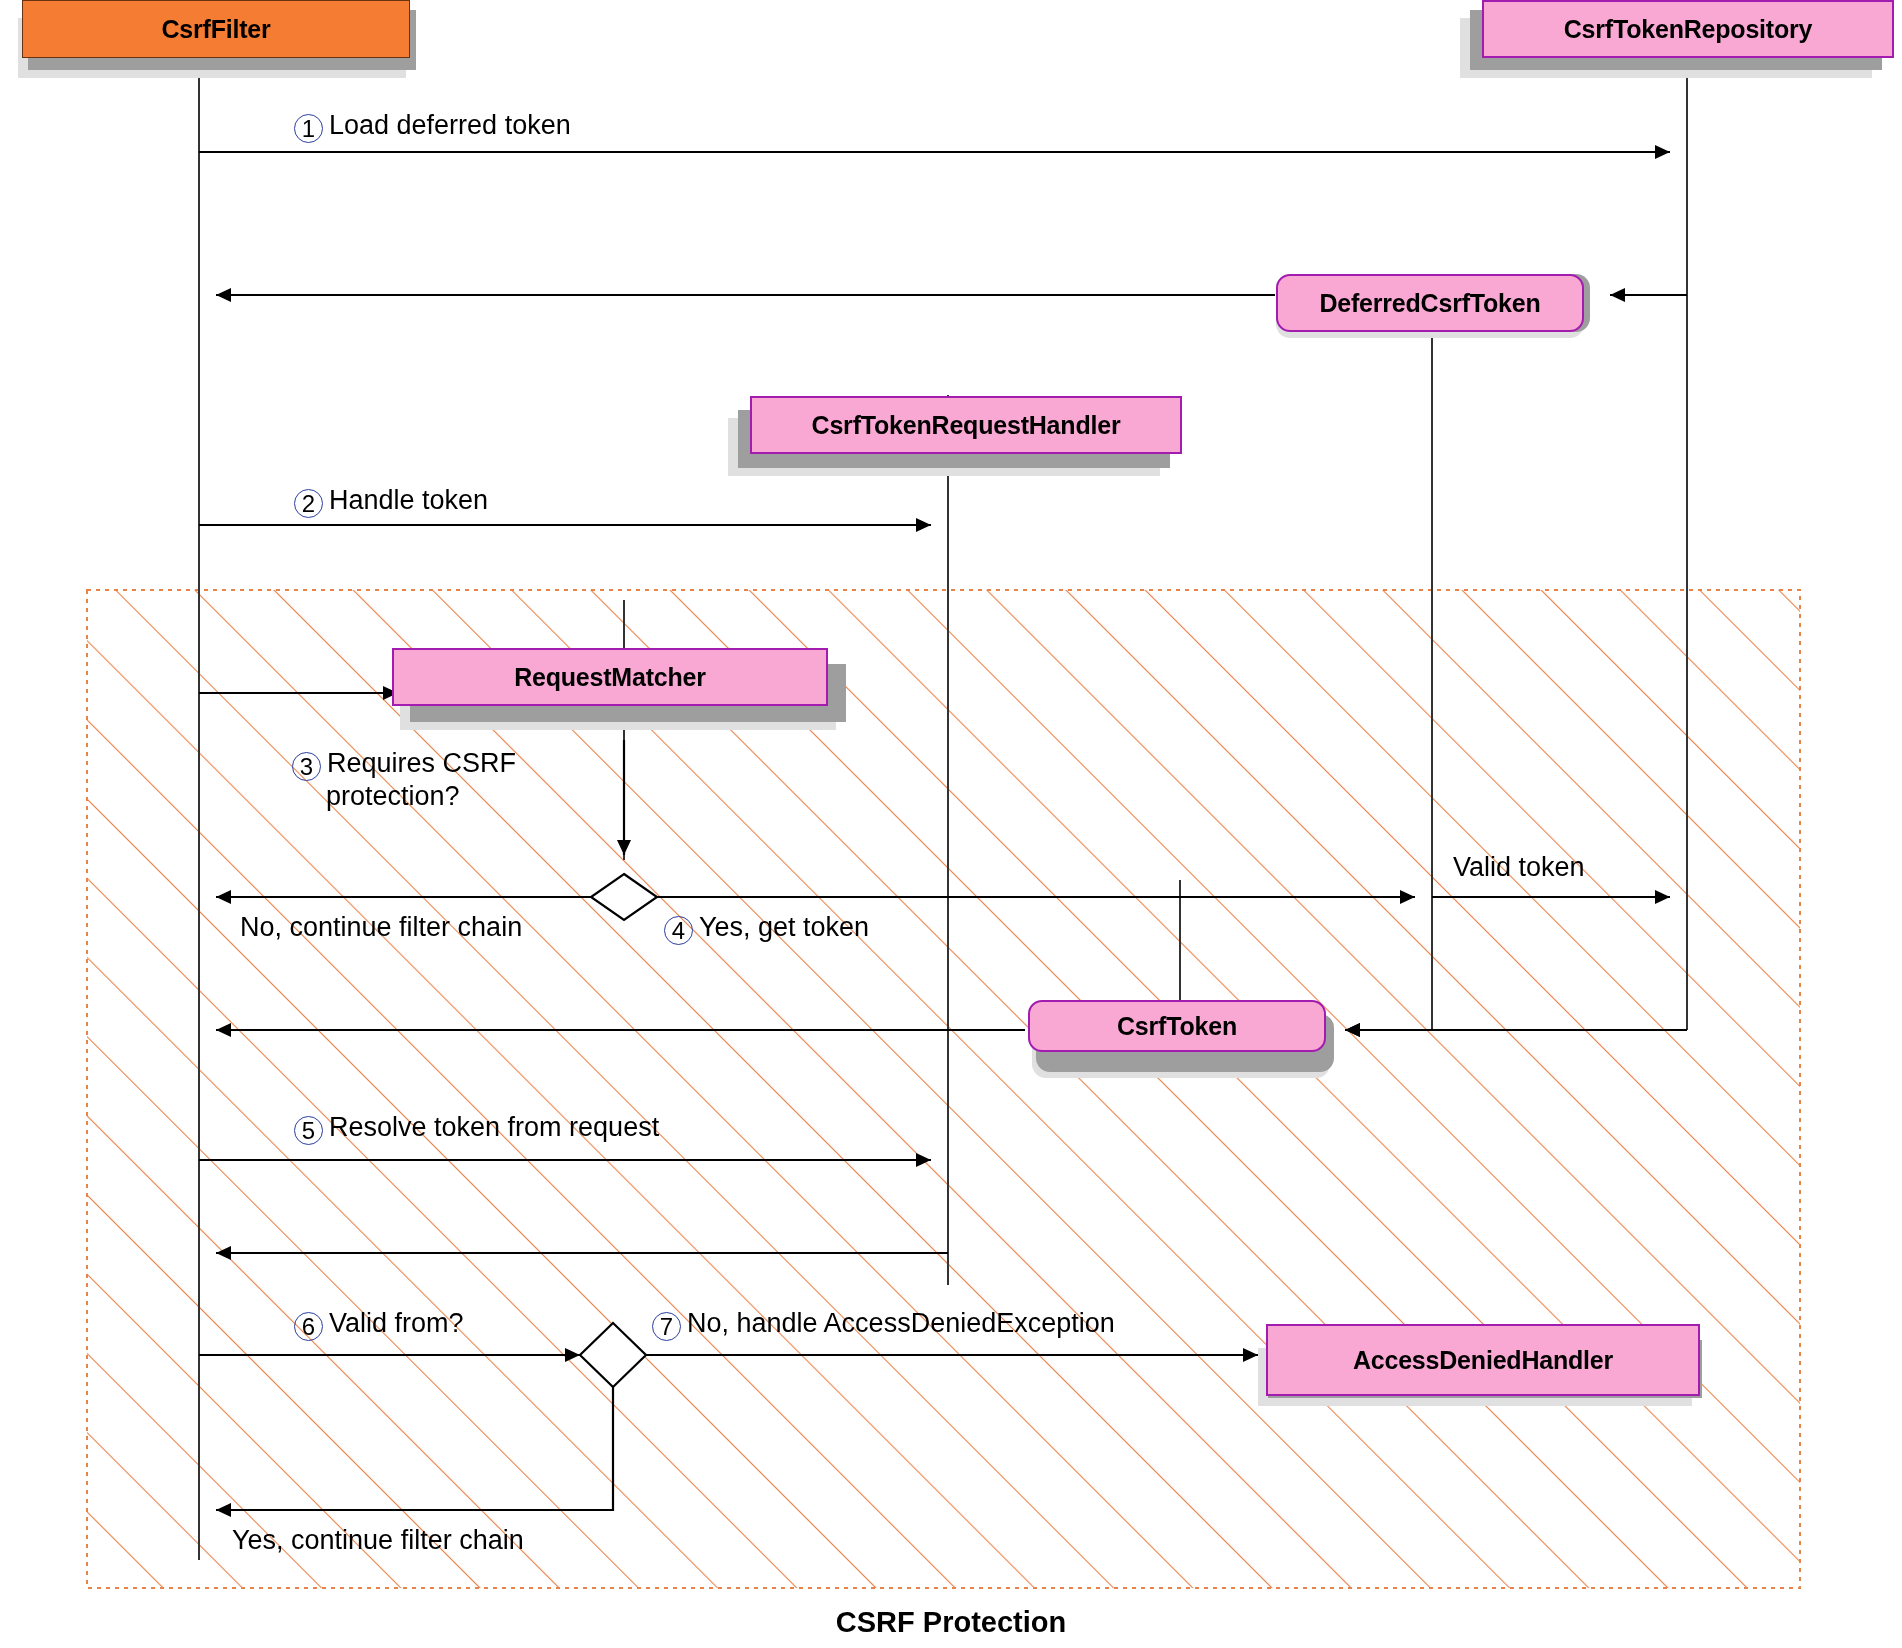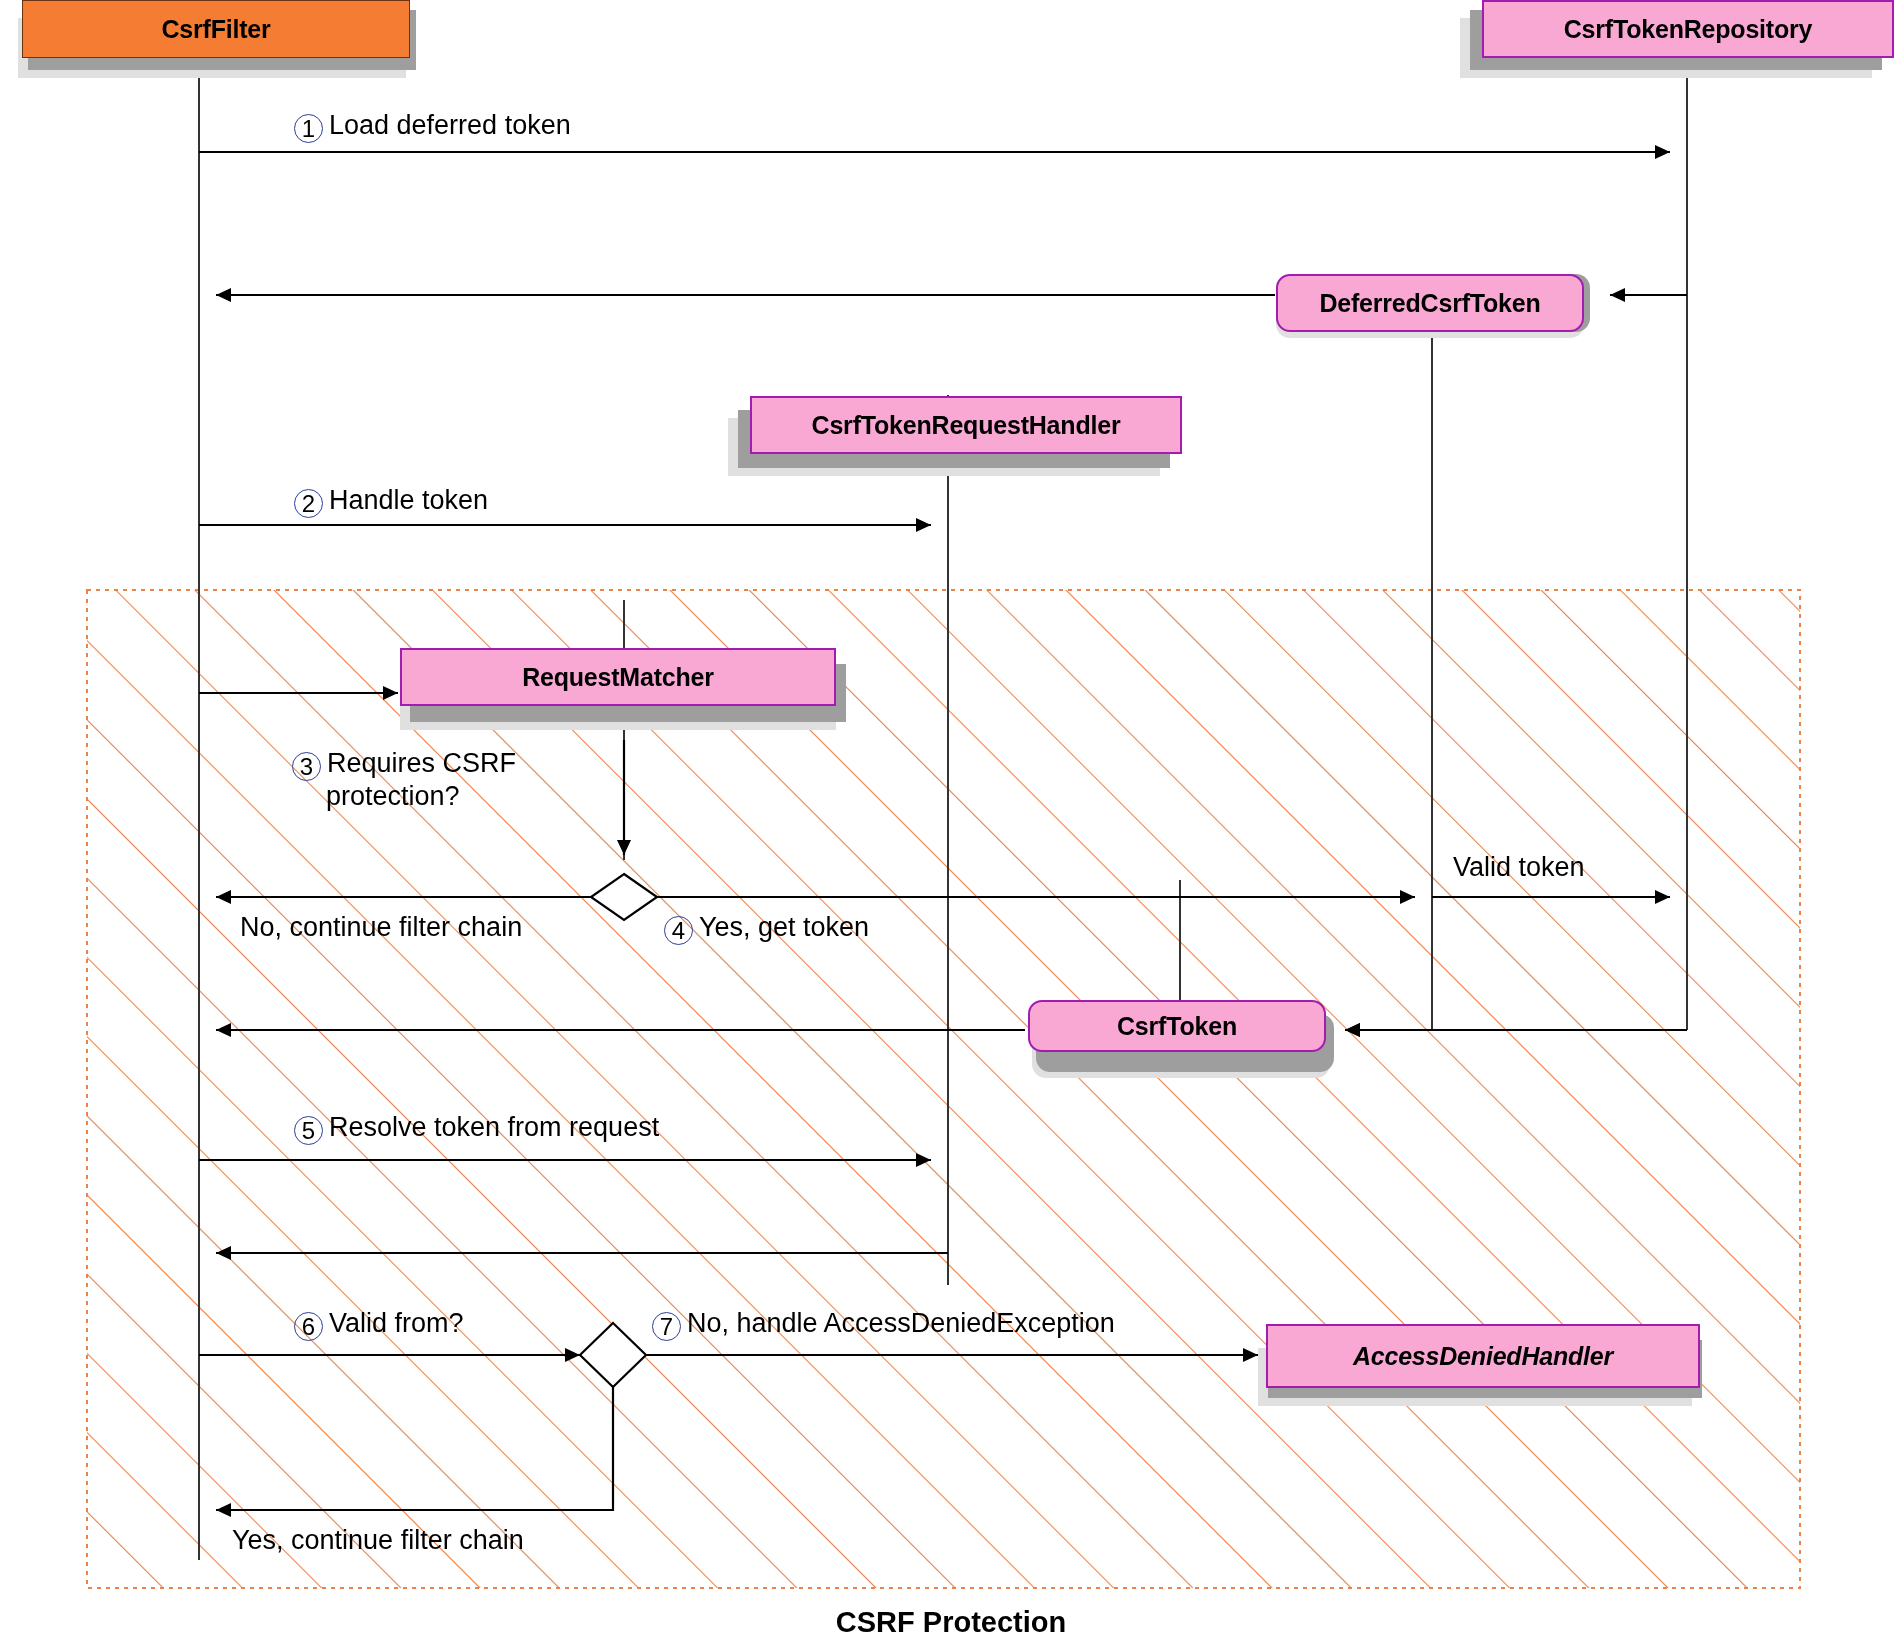--- a/index.html
+++ b/index.html
@@ -167,33 +167,33 @@
   </div>
 
   <div class="shadow2" style="left:728px; top:418px; width:432px; height:58px;"></div>
   <div class="shadow1" style="left:738px; top:410px; width:432px; height:58px;"></div>
   <div class="node" style="left:750px; top:396px; width:432px; height:58px;">
     <span>CsrfTokenRequestHandler</span>
   </div>
 
   <div class="shadow2" style="left:400px; top:672px; width:436px; height:58px;"></div>
   <div class="shadow1" style="left:410px; top:664px; width:436px; height:58px;"></div>
-  <div class="node" style="left:400px; top:648px; width:436px; height:58px;">
+  <div class="node" style="left:392px; top:648px; width:436px; height:58px;">
     <span>RequestMatcher</span>
   </div>
 
   <div class="shadow2 rounded" style="left:1032px; top:1020px; width:298px; height:58px;"></div>
   <div class="shadow1 rounded" style="left:1036px; top:1014px; width:298px; height:58px;"></div>
   <div class="node rounded" style="left:1028px; top:1000px; width:298px; height:52px;">
     <span>CsrfToken</span>
   </div>
 
   <div class="shadow2" style="left:1258px; top:1348px; width:434px; height:58px;"></div>
   <div class="shadow1" style="left:1268px; top:1340px; width:434px; height:58px;"></div>
-  <div class="node" style="left:1266px; top:1324px; width:434px; height:64px;font-style:italic;">
+  <div class="node" style="left:1266px; top:1324px; width:434px; height:72px;">
     <span>AccessDeniedHandler</span>
   </div>
 
   <div class="msg" style="left:294px; top:110px;">
     <span class="num">1</span><span>Load deferred token</span>
   </div>
 
   <div class="msg" style="left:294px; top:485px;">
     <span class="num">2</span><span>Handle token</span>
   </div>

